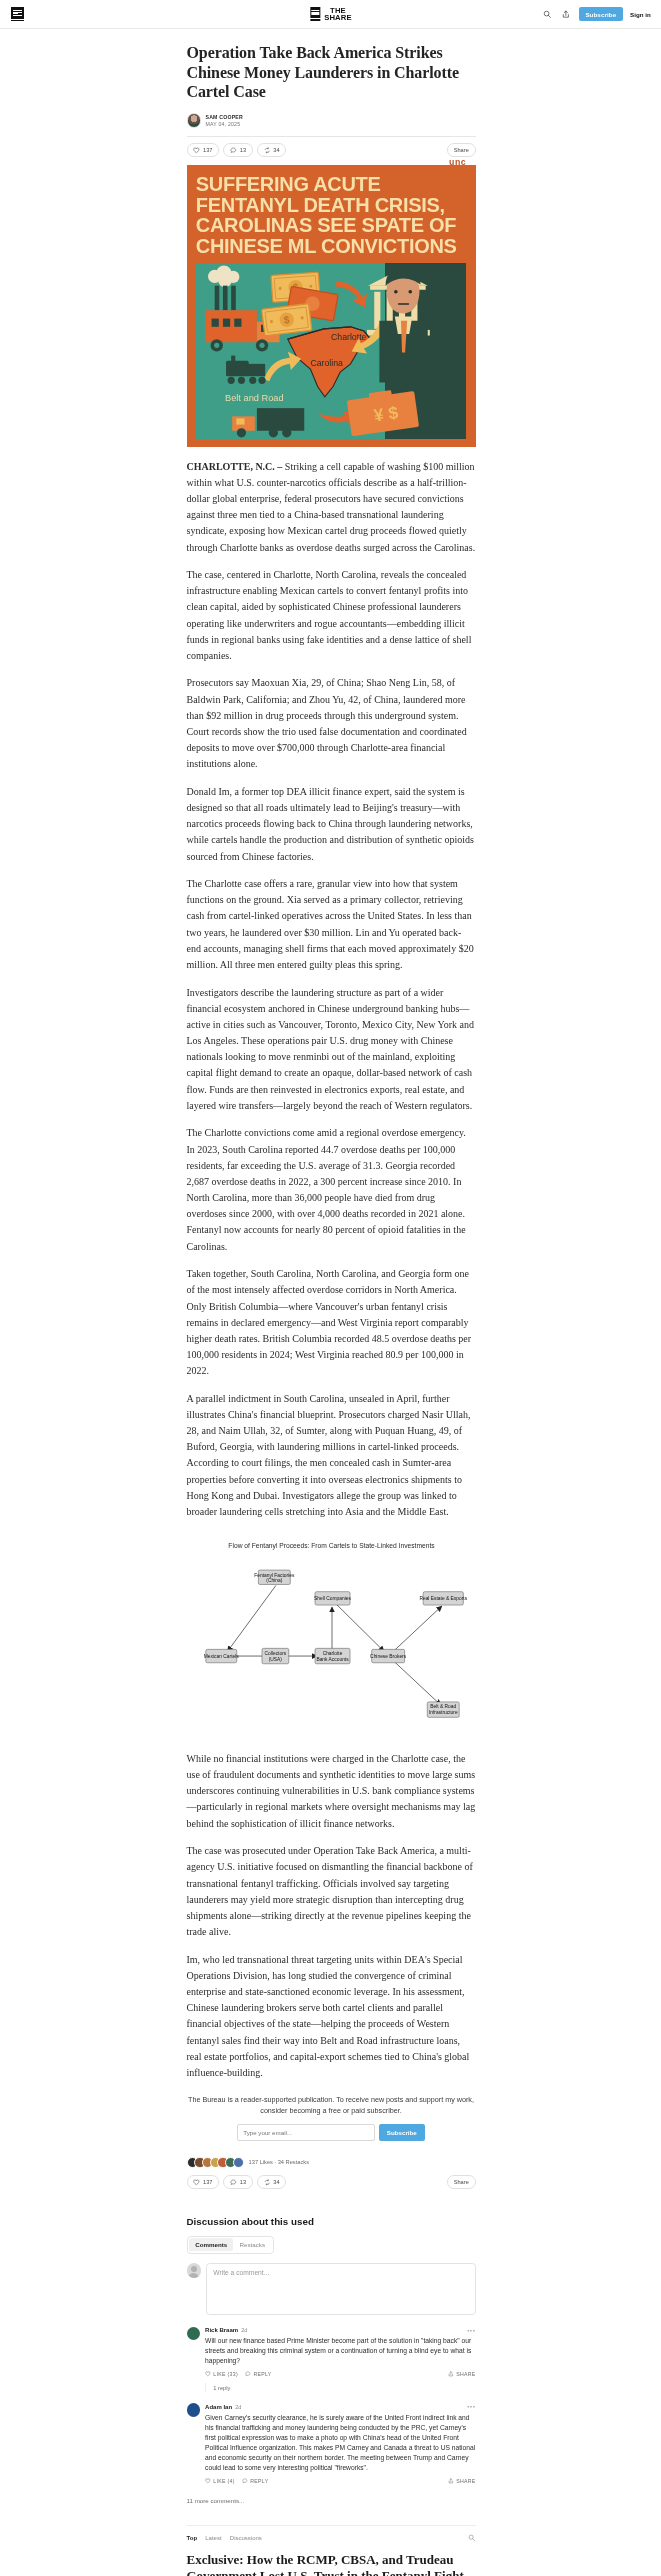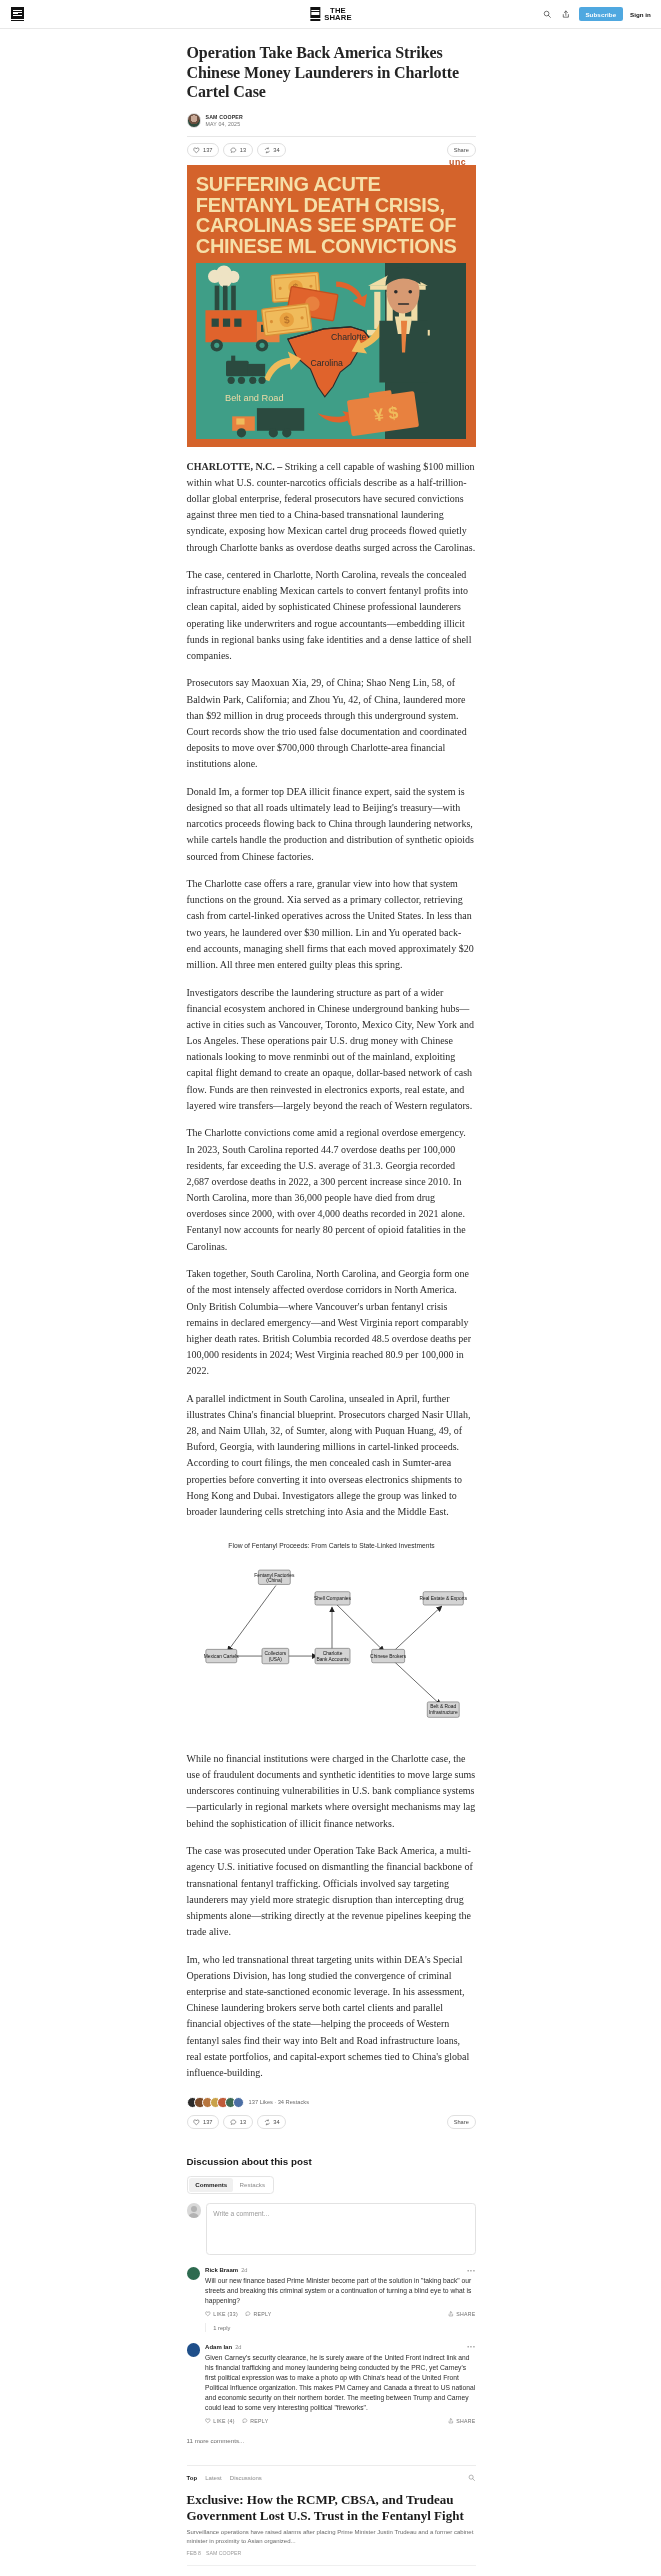--- a/index.html
+++ b/index.html
@@ -476,20 +476,27 @@
             <text x="497" y="350">Infrastructure</text>
         </g>
       </g>
     </svg>
   </div>
 
   <p class="body">While no financial institutions were charged in the Charlotte case, the use of fraudulent documents and synthetic identities to move large sums underscores continuing vulnerabilities in U.S. bank compliance systems—particularly in regional markets where oversight mechanisms may lag behind the sophistication of illicit finance networks.</p>
   <p class="body">The case was prosecuted under Operation Take Back America, a multi-agency U.S. initiative focused on dismantling the financial backbone of transnational fentanyl trafficking. Officials involved say targeting launderers may yield more strategic disruption than intercepting drug shipments alone—striking directly at the revenue pipelines keeping the trade alive.</p>
   <p class="body">Im, who led transnational threat targeting units within DEA's Special Operations Division, has long studied the convergence of criminal enterprise and state-sanctioned economic leverage. In his assessment, Chinese laundering brokers serve both cartel clients and parallel financial objectives of the state—helping the proceeds of Western fentanyl sales find their way into Belt and Road infrastructure loans, real estate portfolios, and capital-export schemes tied to China's global influence-building.</p>
 
+  <div class="cta">
+    <p>The Bureau is a reader-supported publication. To receive new posts and support my work, consider becoming a free or paid subscriber.</p>
+    <div class="cta-form">
+      <input placeholder="Type your email..." style="">
+      <button>Subscribe</button>
+    </div>
+  </div>
 
   <div class="likes-strip">
     <div class="facepile">
       <span style="background:#2b2b2b"></span>
       <span style="background:#7a4b2a"></span>
       <span style="background:#b8763e"></span>
       <span style="background:#c9a24a"></span>
       <span style="background:#c05c3a"></span>
       <span style="background:#3e6b52"></span>
       <span style="background:#4c6fa5"></span>
@@ -516,21 +523,21 @@
           <path d="M13 10a4.3 4.3 0 0 1-7 2.3"></path>
         <path d="M10.4 1.9V4h-2.1"></path>
           <path d="M5.6 14.1V12h2.1"></path>
       </svg>
       <span>34</span>
     </div>
     <div class="pill share-pill">Share</div>
   </div>
 
   <div class="discussion">
-    <h3>Discussion about this post</h3>
+    <h3>Discussion about this used</h3>
 
     <div class="seg">
       <div class="on">Comments</div>
       <div>Restacks</div>
     </div>
 
     <div class="comment-box">
       <div class="cb-avatar"></div>
       <div class="cb-field">Write a comment...</div>
     </div>

